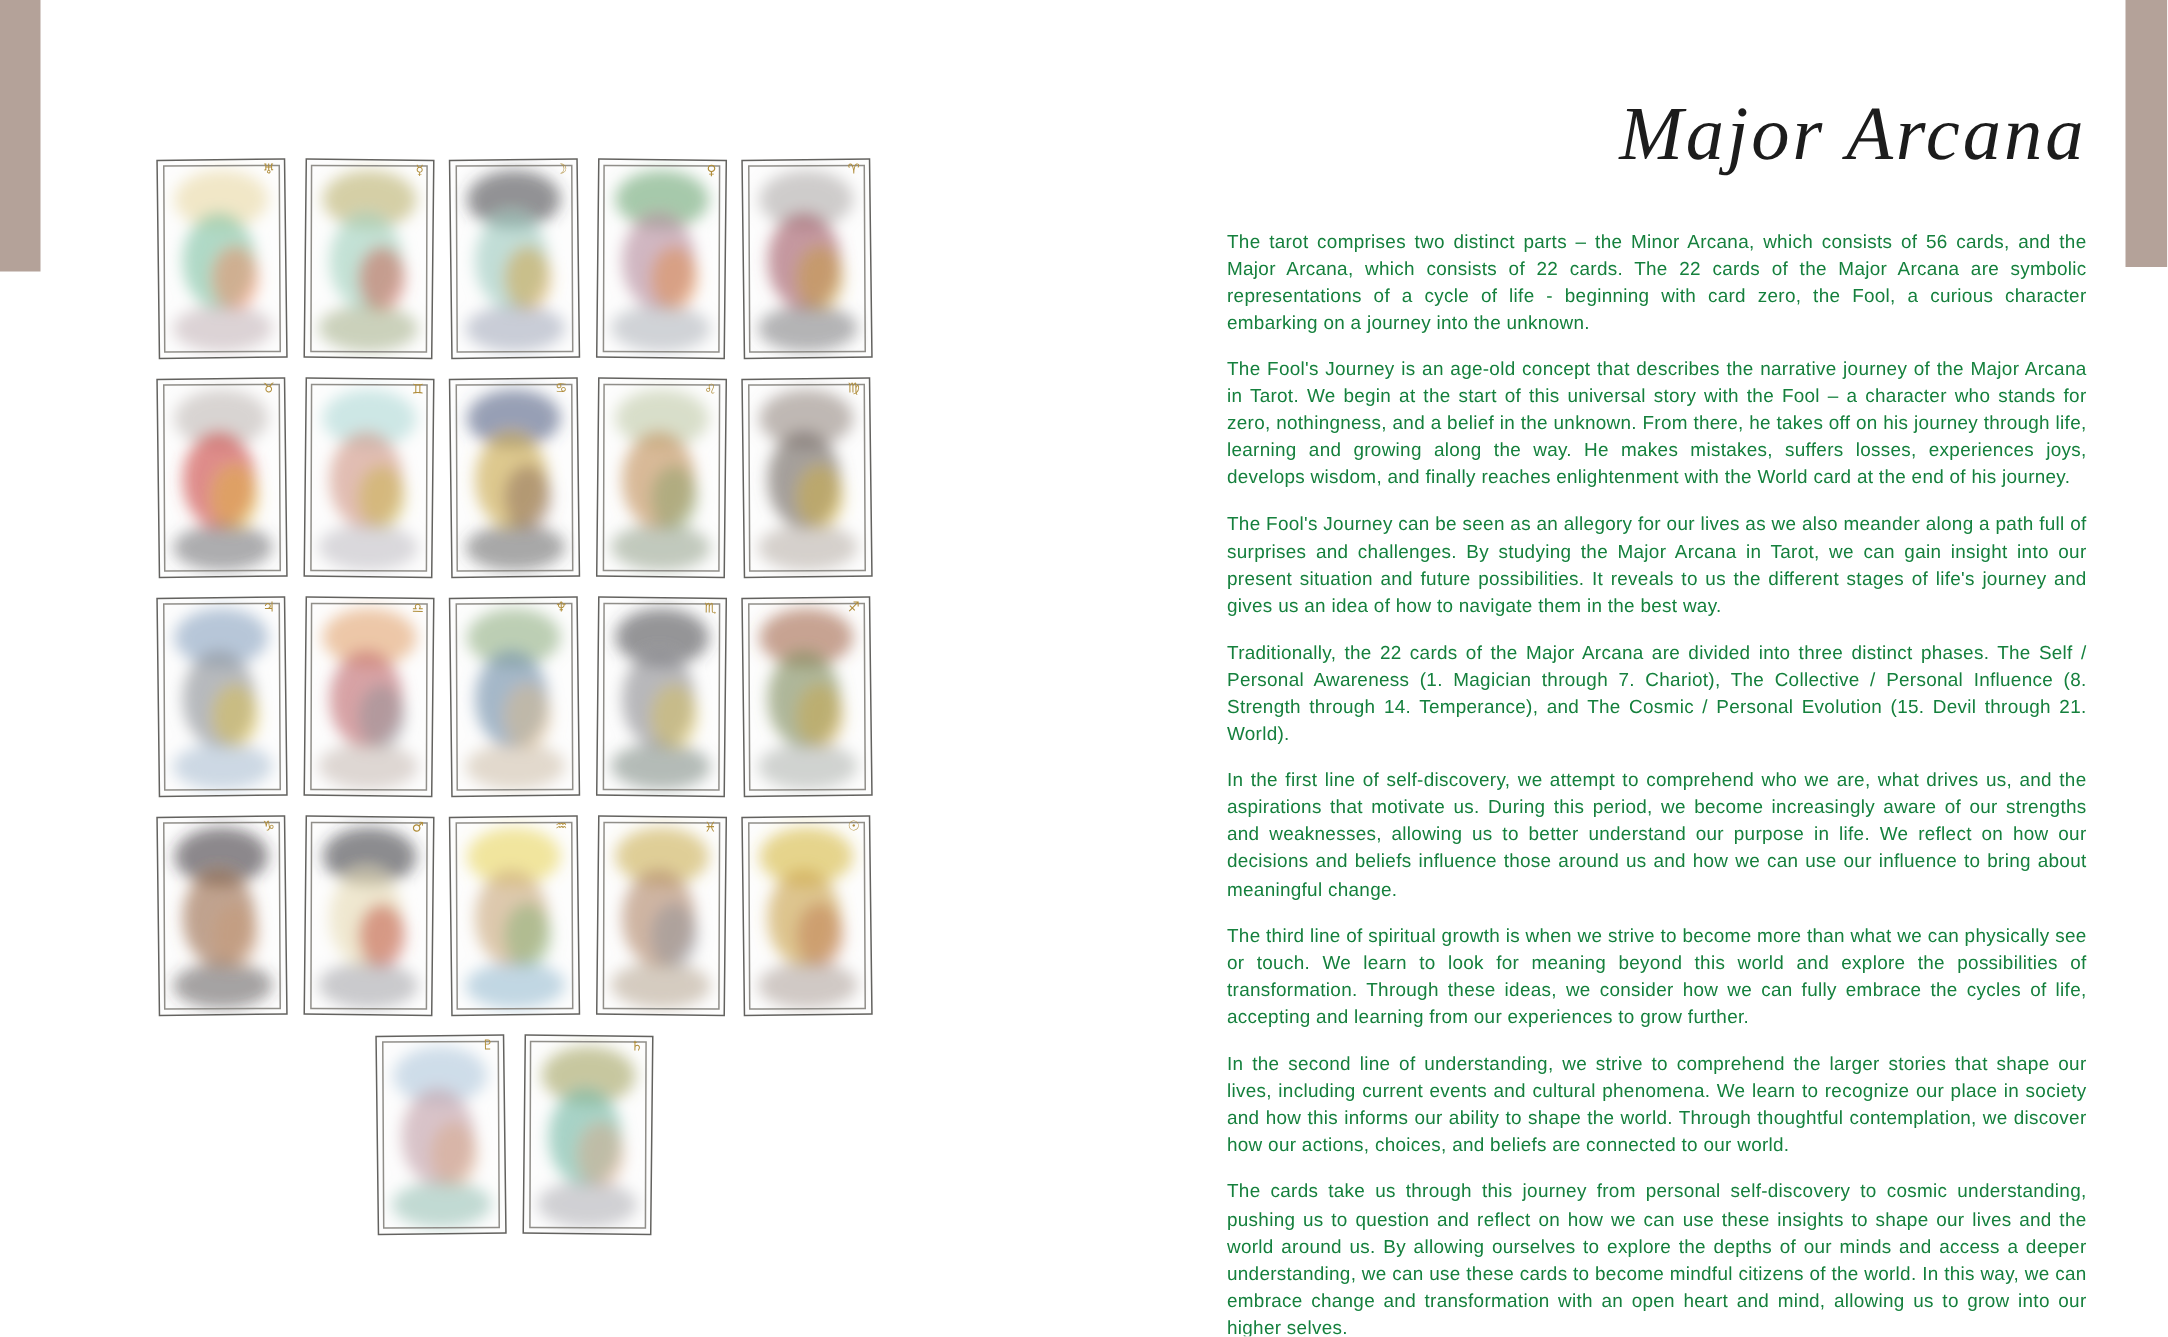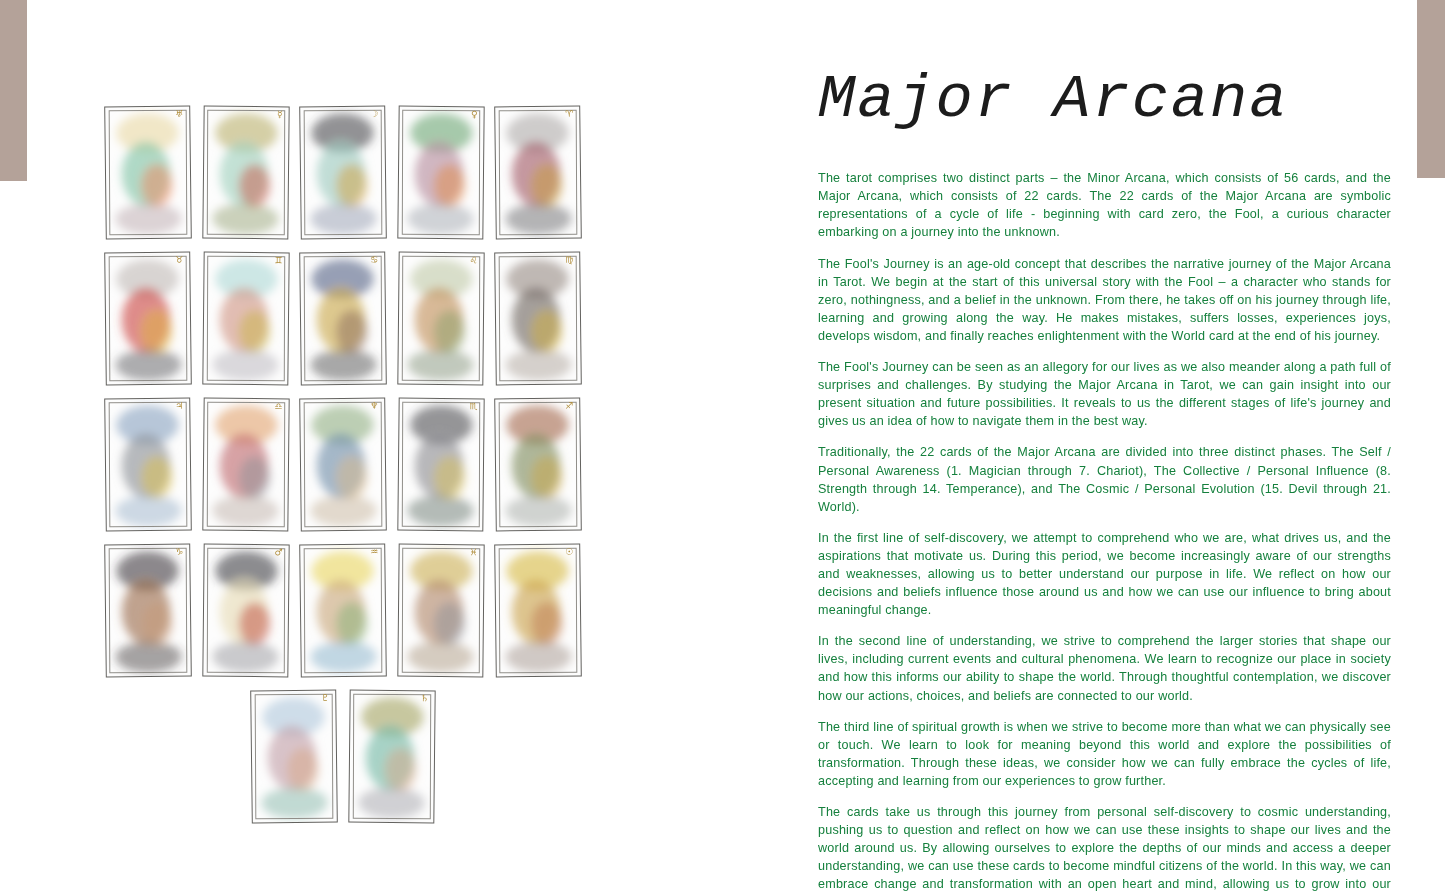--- a/index.html
+++ b/index.html
@@ -19,22 +19,22 @@
   .card:nth-child(odd){transform:rotate(-0.7deg);}
   .card:nth-child(even){transform:rotate(0.6deg);}
   .card-inner{position:absolute;inset:3px;border:1px solid #908e89;transform:rotate(0.4deg);}
   .card:nth-child(even) .card-inner{transform:rotate(-0.4deg);}
   .card svg{position:absolute;inset:0;width:100%;height:100%;}
   .card-glyph{position:absolute;top:3px;right:6px;font-size:9px;line-height:9px;
               color:#b08d3a;font-family:"DejaVu Sans",sans-serif;}
 
   
   .text-page{position:absolute;left:818px;top:50px;width:573px;}
-  .page-title{font-family:Liberation Mono, monospace;font-style:italic;font-weight:400;
-              font-size:62px;line-height:1.6;color:#1c1c1c;text-align:left;
+  .page-title{font-family:Liberation Serif, serif;font-style:italic;font-weight:400;
+              font-size:51px;line-height:1.6;color:#1c1c1c;text-align:right;
               letter-spacing:2px;margin:0 0 20px 0;}
   .body-copy p{font-size:12.6px;line-height:18.1px;color:#15803d;text-align:justify;
                letter-spacing:0.2px;margin:0 0 13px 0;font-weight:300;}
 </style>
 </head>
 <body>
 
 <div class="spread">
 
   <div class="accent accent-left" style="background: rgb(180, 162, 153);"></div>
@@ -384,19 +384,19 @@
     </section>
 
   <section class="text-page">
     <h1 class="page-title">Major Arcana</h1>
     <div class="body-copy" id="body-copy">
         <p>The tarot comprises two distinct parts – the Minor Arcana, which consists of 56 cards, and the Major Arcana, which consists of 22 cards. The 22 cards of the Major Arcana are symbolic representations of a cycle of life - beginning with card zero, the Fool, a curious character embarking on a journey into the unknown.</p>
         <p>The Fool's Journey is an age-old concept that describes the narrative journey of the Major Arcana in Tarot. We begin at the start of this universal story with the Fool – a character who stands for zero, nothingness, and a belief in the unknown. From there, he takes off on his journey through life, learning and growing along the way. He makes mistakes, suffers losses, experiences joys, develops wisdom, and finally reaches enlightenment with the World card at the end of his journey.</p>
         <p>The Fool's Journey can be seen as an allegory for our lives as we also meander along a path full of surprises and challenges. By studying the Major Arcana in Tarot, we can gain insight into our present situation and future possibilities. It reveals to us the different stages of life's journey and gives us an idea of how to navigate them in the best way.</p>
         <p>Traditionally, the 22 cards of the Major Arcana are divided into three distinct phases. The Self / Personal Awareness (1. Magician through 7. Chariot), The Collective / Personal Influence (8. Strength through 14. Temperance), and The Cosmic / Personal Evolution (15. Devil through 21. World).</p>
         <p>In the first line of self-discovery, we attempt to comprehend who we are, what drives us, and the aspirations that motivate us. During this period, we become increasingly aware of our strengths and weaknesses, allowing us to better understand our purpose in life. We reflect on how our decisions and beliefs influence those around us and how we can use our influence to bring about meaningful change.</p>
+        <p>The third line of spiritual growth is when we strive to become more than what we can physically see or touch. We learn to look for meaning beyond this world and explore the possibilities of transformation. Through these ideas, we consider how we can fully embrace the cycles of life, accepting and learning from our experiences to grow further.</p>
         <p>In the second line of understanding, we strive to comprehend the larger stories that shape our lives, including current events and cultural phenomena. We learn to recognize our place in society and how this informs our ability to shape the world. Through thoughtful contemplation, we discover how our actions, choices, and beliefs are connected to our world.</p>
-        <p>The third line of spiritual growth is when we strive to become more than what we can physically see or touch. We learn to look for meaning beyond this world and explore the possibilities of transformation. Through these ideas, we consider how we can fully embrace the cycles of life, accepting and learning from our experiences to grow further.</p>
         <p>The cards take us through this journey from personal self-discovery to cosmic understanding, pushing us to question and reflect on how we can use these insights to shape our lives and the world around us. By allowing ourselves to explore the depths of our minds and access a deeper understanding, we can use these cards to become mindful citizens of the world. In this way, we can embrace change and transformation with an open heart and mind, allowing us to grow into our higher selves.</p>
       </div>
   </section>
 
 </div>
 
 </body></html>

